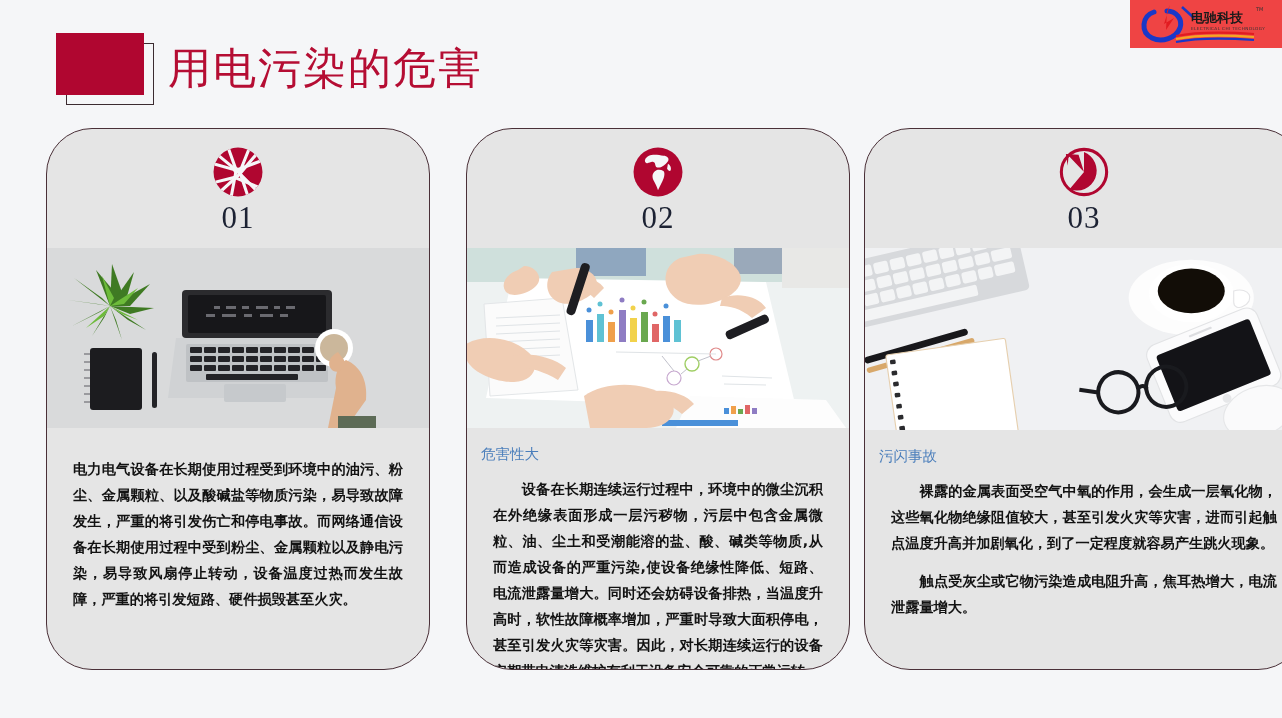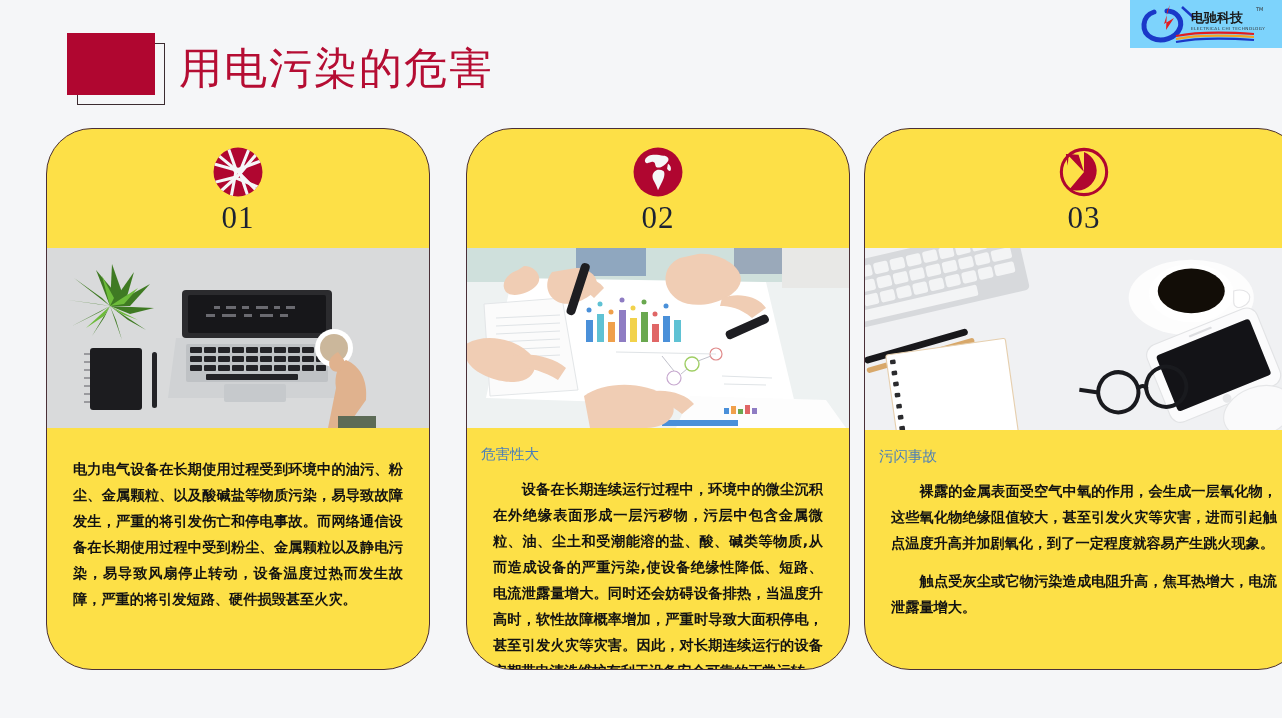--- a/index.html
+++ b/index.html
@@ -22,31 +22,31 @@
     overflow: hidden;
   }
 
   
   .logo-wrap {
     position: absolute;
     top: 0;
     right: 0;
     width: 152px;
     height: 48px;
-    background: #7dd3fc;
+    background: #ef4444;
     display: flex;
     align-items: center;
     justify-content: center;
   }
   .logo-wrap svg { display:block; }
 
   
   .title-block {
     position: absolute;
-    left: 67px;
+    left: 56px;
     top: 33px;
     width: 420px;
     height: 82px;
   }
   .title-outline {
     position: absolute;
     left: 10px;
     top: 10px;
     width: 88px;
     height: 62px;
@@ -81,21 +81,21 @@
     width: 1282px;
     height: 550px;
   }
   .card {
     position: absolute;
     top: 0;
     width: 384px;
     height: 542px;
     border: 1.2px solid #4a3038;
     border-radius: 46px;
-    background: #fde047;
+    background: #e5e5e5;
     box-sizing: border-box;
     overflow: hidden;
   }
   .card.c1 { left: 46px; }
   .card.c2 { left: 466px; }
   .card.c3 { left: 864px; width: 440px; }
 
   .card-head {
     position: relative;
     height: 105px;

